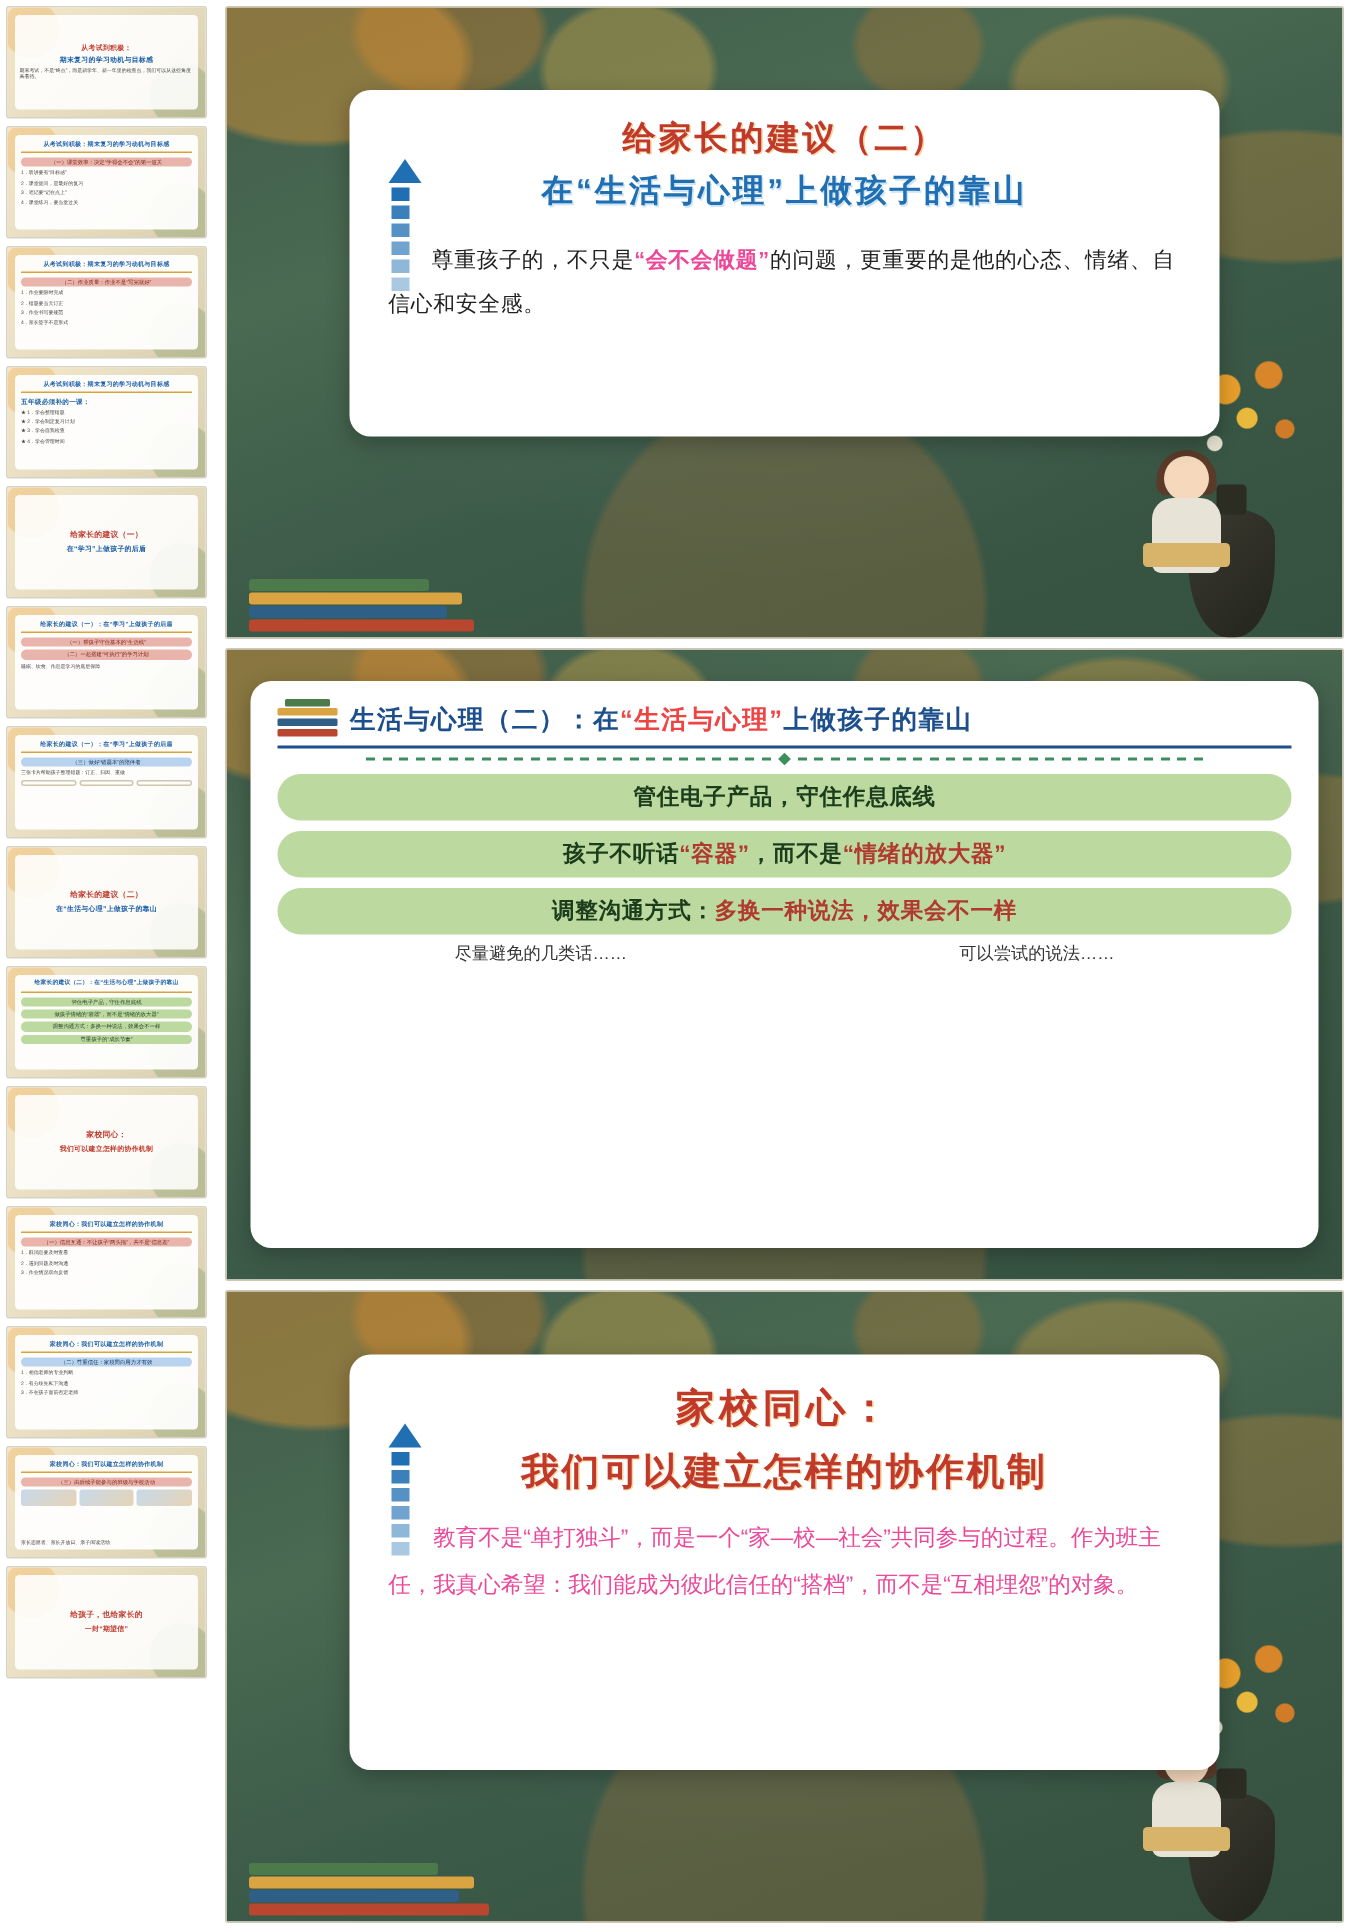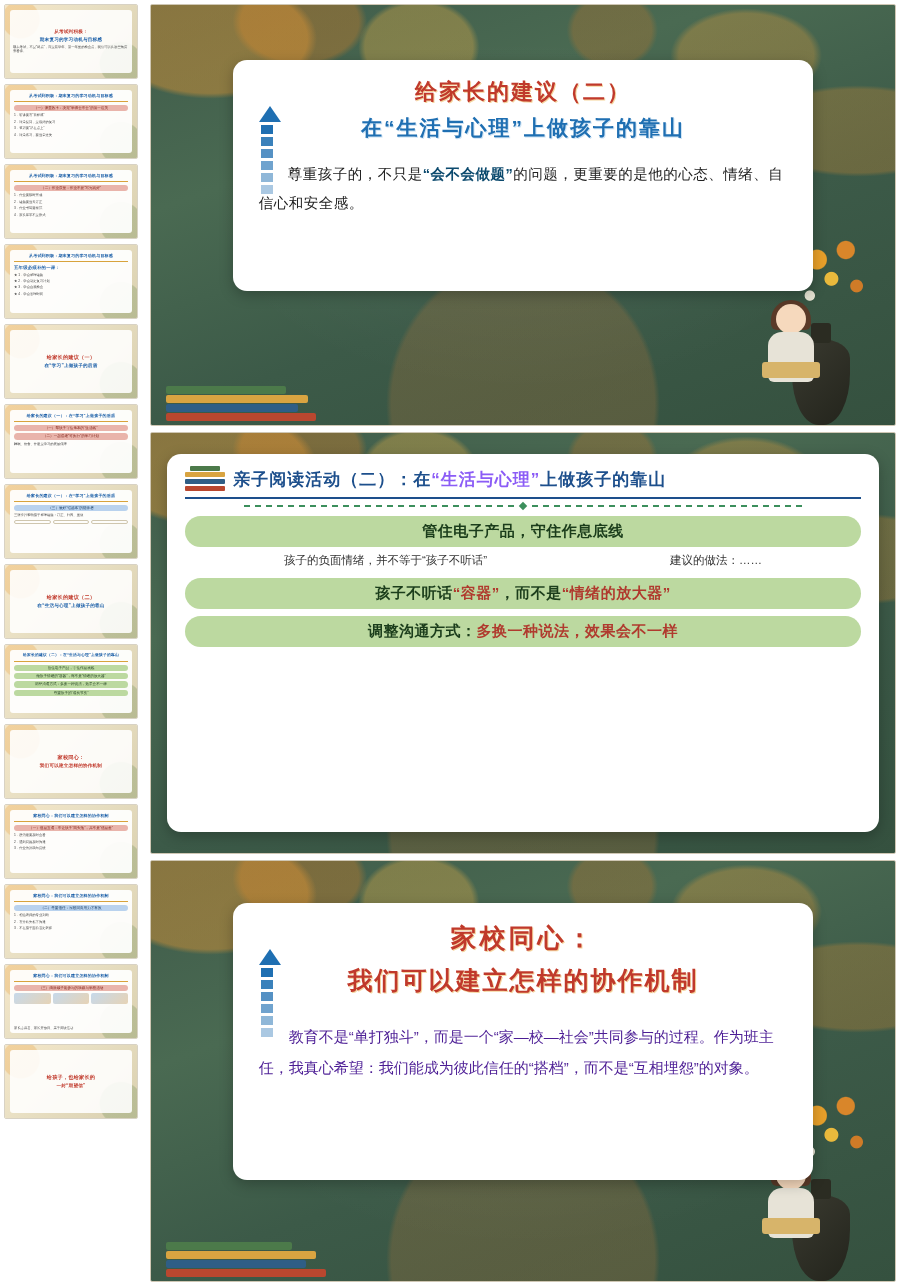--- a/index.html
+++ b/index.html
@@ -137,21 +137,21 @@
   }
   .hero-title2 {
     text-align: center; font-weight: bold; color: #1f6fb2;
     font-size: 21px; letter-spacing: 2px; margin-top: 6px; line-height: 1.45;
     text-shadow: 1px 1px 0 #cfe4f5;
   }
   .hero-body {
     margin-top: 16px; font-size: 14.5px; color: #222; line-height: 2;
     text-indent: 2em; letter-spacing: .5px;
   }
-  .hero-body .hl { color: #0c4a6e; font-weight: bold; }
+  .hero-body .hl { color: #ec4899; font-weight: bold; }
   .arrow-up {
     position: absolute; left: 26px; top: 46px; width: 16px;
   }
   .arrow-up .head {
     width: 0; height: 0; margin: 0 auto;
     border-left: 11px solid transparent; border-right: 11px solid transparent;
     border-bottom: 16px solid #1f6fb2;
   }
   .arrow-up .seg { width: 12px; height: 9px; margin: 3px auto 0; background: #1f6fb2; }
   .arrow-up .seg:nth-child(3) { opacity: .88; }
@@ -161,39 +161,39 @@
   .arrow-up .seg:nth-child(7) { opacity: .38; }
 
   
   .content-card { left: 2.2%; top: 5%; right: 2.2%; bottom: 5%; padding: 12px 18px; }
   .c-head { display: flex; align-items: center; gap: 8px; }
   .c-head-icon { width: 40px; height: 26px; position: relative; flex: 0 0 auto; }
   .c-head-icon b { position: absolute; left: 0; width: 40px; height: 5px; border-radius: 1px; display: block; }
   .c-head-title {
     font-size: 17px; font-weight: bold; color: #1d4f8c; letter-spacing: 1px; white-space: nowrap;
   }
-  .c-head-title .r { color: #8b5cf6; }
+  .c-head-title .r { color: #ef4444; }
   .c-rule { height: 2px; background: #1d4f8c; margin: 5px 0 4px; }
   .c-dash { display: flex; align-items: center; justify-content: center; gap: 6px; margin-bottom: 6px; }
   .c-dash .d { height: 2px; width: 40%; background: repeating-linear-gradient(90deg,#3c8f5c 0 6px,transparent 6px 11px); }
   .c-dash .dot { width: 6px; height: 6px; background: #3c8f5c; transform: rotate(45deg); }
   .band {
     background: #bcd9a0; border-radius: 18px; text-align: center;
     font-size: 15px; font-weight: bold; color: #1b3d1b; padding: 6px 10px; margin: 7px 0 4px;
     letter-spacing: .5px;
   }
   .band .r { color: #b03a2e; }
   .subrow { display: flex; justify-content: space-around; gap: 10px; font-size: 11.5px; color: #333; padding: 0 12px 2px; }
   .subrow span { line-height: 1.6; }
 
   
   .hero-card3 { left: 11%; top: 10%; right: 11%; height: 66%; padding: 18px 26px; }
   .hero3-t1 { text-align: center; font-weight: bold; color: #c0392b; font-size: 26px; letter-spacing: 3px; text-shadow: 1px 1px 0 #f5d6a0; }
   .hero3-t2 { text-align: center; font-weight: bold; color: #c0392b; font-size: 25px; letter-spacing: 2px; margin-top: 8px; text-shadow: 1px 1px 0 #f5d6a0; }
-  .hero3-body { margin-top: 25px; font-size: 15px; color: #4c1d95; line-height: 2.05; text-indent: 2em; }
+  .hero3-body { margin-top: 14px; font-size: 15px; color: #ec4899; line-height: 2.05; text-indent: 2em; }
 </style>
 </head>
 <body>
 
 <div class="page">
 
   <div class="rail">
 
     <div class="thumb">
       <div class="tbg"></div>
@@ -392,38 +392,38 @@
     <div class="slide">
       <div class="bg"></div>
       <div class="card content-card">
         <div class="c-head">
           <div class="c-head-icon">
             <b style="bottom:0;top:20px;background:#b9472f"></b>
             <b style="top:13px;background:#2f5e86"></b>
             <b style="top:6px;background:#d9a441"></b>
             <b style="top:0;background:#4c7a4a;width:30px;left:5px"></b>
           </div>
-          <div class="c-head-title"><span>亲子阅读活动（二）：在</span><span class="r">“生活与心理”</span><span>上做孩子的靠山</span></div>
+          <div class="c-head-title"><span>生活与心理（二）：在</span><span class="r">“生活与心理”</span><span>上做孩子的靠山</span></div>
         </div>
         <div class="c-rule"></div>
         <div class="c-dash">
           <div class="d"></div>
           <div class="dot"></div>
           <div class="d"></div>
         </div>
 
         <div class="band"><span>管住电子产品，守住作息底线</span></div>
+
+        <div class="band"><span>孩子不听话</span><span class="r">“容器”</span><span>，而不是</span><span class="r">“情绪的放大器”</span></div>
+
+        <div class="band"><span>调整沟通方式：</span><span class="r">多换一种说法，效果会不一样</span></div>
         <div class="subrow">
-          <span>孩子的负面情绪，并不等于“孩子不听话”</span>
-          <span>建议的做法：……</span>
-        </div>
-
-        <div class="band"><span>孩子不听话</span><span class="r">“容器”</span><span>，而不是</span><span class="r">“情绪的放大器”</span></div>
-
-        <div class="band"><span>调整沟通方式：</span><span class="r">多换一种说法，效果会不一样</span></div>
+          <span>尽量避免的几类话……</span>
+          <span>可以尝试的说法……</span>
+        </div>
 
       </div>
     </div>
 
     <div class="slide">
       <div class="bg"></div>
       <div class="decor-books">
         <i style="bottom:4px;width:160px;background:#b9472f"></i>
         <i style="bottom:13px;width:140px;background:#2f5e86"></i>
         <i style="bottom:22px;width:150px;background:#d9a441"></i>

